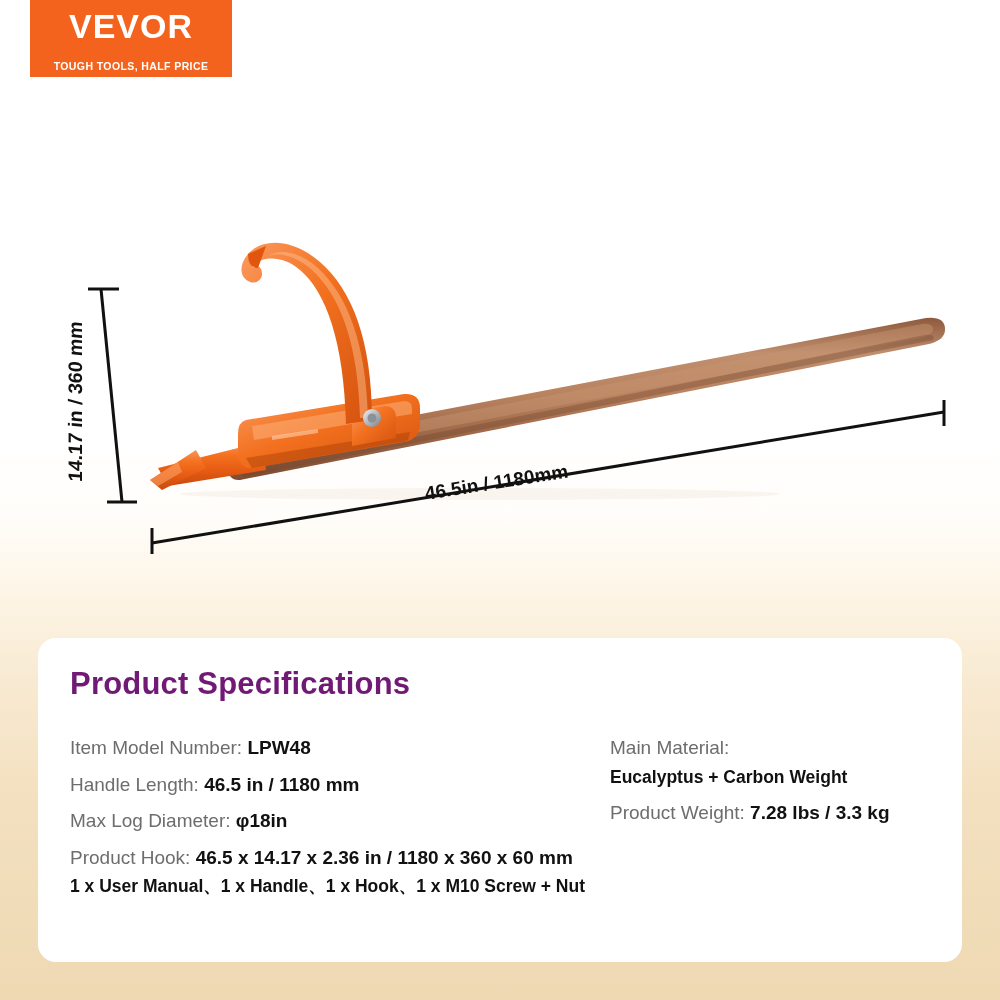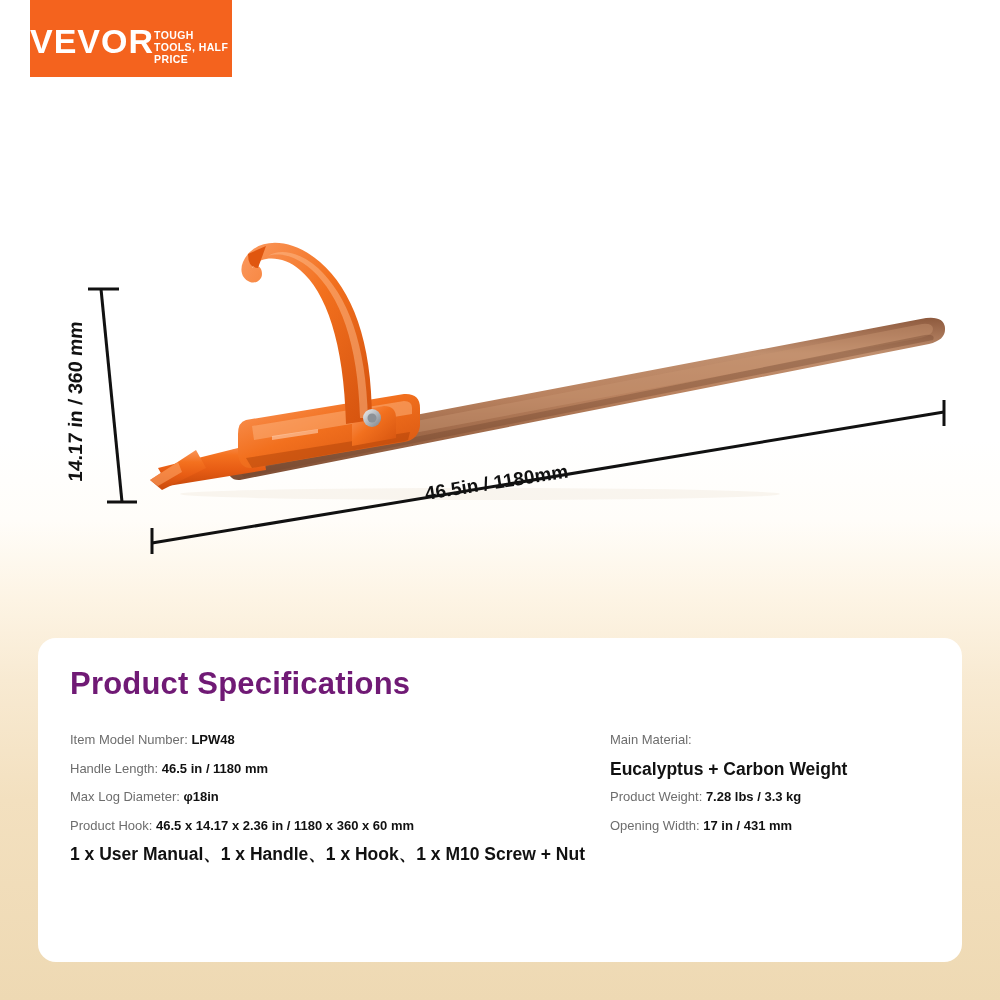--- a/index.html
+++ b/index.html
@@ -11,21 +11,21 @@
   #page{
     position:absolute;inset:0;
     background:linear-gradient(180deg,
       #ffffff 0%, #ffffff 44%, #fffdf9 52%,
       #fdf4e4 60%, #f8ead2 68%, #f3e0bf 80%, #eed9b3 100%);
   }
 
   
   .logo{
     position:absolute;left:30px;top:0;width:202px;height:77px;
-    background:#f4631e;display:flex;flex-direction:row;
+    background:#f4631e;display:flex;flex-direction:column;
     align-items:center;justify-content:center;
   }
   .logo-word{
     color:#fff;font-weight:bold;font-size:34px;letter-spacing:1px;
     line-height:1;margin-top:4px;
   }
   .logo-tag{
     color:#fff;font-weight:bold;font-size:10.5px;letter-spacing:.4px;
     margin-top:17px;
   }
@@ -52,21 +52,21 @@
     background:#fff;border-radius:18px;
   }
   .card-title{
     position:absolute;left:32px;top:28px;
     color:#701a75;font-size:31px;font-weight:bold;letter-spacing:.2px;
   }
   .cols{position:absolute;left:32px;top:88px;width:860px;display:flex;}
   .col-left{width:540px;}
   .col-right{width:320px;}
   .spec-line{
-    font-size:13px;color:#6d6d6d;line-height:28.5px;white-space:nowrap;
+    font-size:19px;color:#6d6d6d;line-height:28.5px;white-space:nowrap;margin-top:8px;
   }
   .spec-line b{color:#111;font-weight:bold;}
   .spec-strong{
     font-size:17.5px;color:#111;font-weight:bold;line-height:28.5px;
     white-space:nowrap;
   }
 </style>
 </head>
 <body>
 
@@ -179,21 +179,18 @@
       </div>
 
       <div class="col-right">
         <div class="spec-line">
           <span>Main Material:</span>
         </div>
         <div class="spec-strong">Eucalyptus + Carbon Weight</div>
         <div class="spec-line">
           <span>Product Weight: </span><b>7.28 lbs / 3.3 kg</b>
         </div>
-        <div class="spec-line">
-          <span>Opening Width: </span><b>17 in / 431 mm</b>
-        </div>
       </div>
 
     </div>
   </div>
 
 </div>
 
 </body></html>

